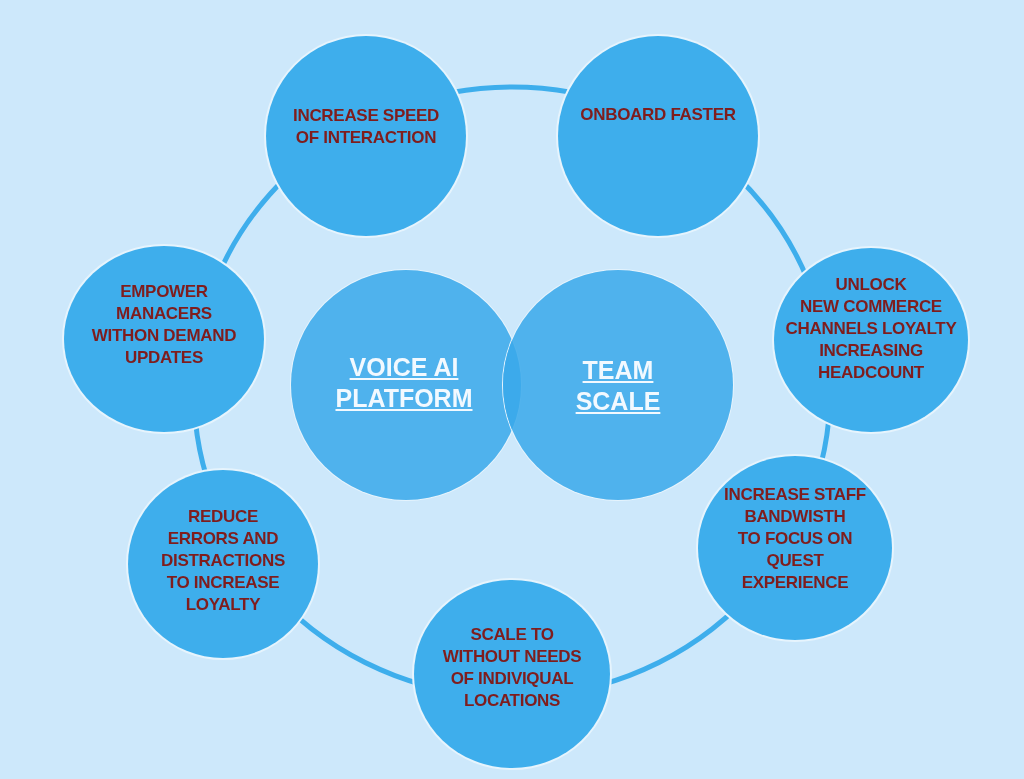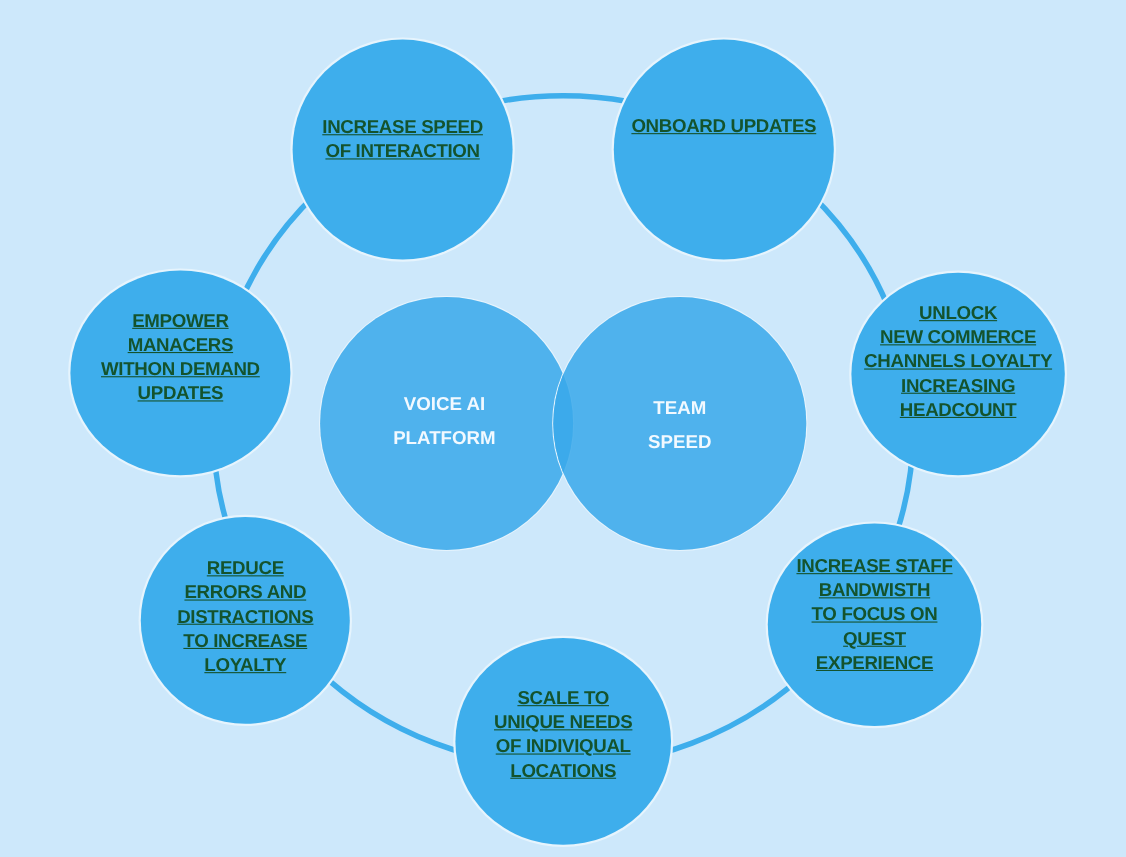--- a/index.html
+++ b/index.html
@@ -10,82 +10,82 @@
       font-family: "Liberation Sans", "DejaVu Sans", sans-serif;
     }
     #ring-svg { position: absolute; left: 0; top: 0; }
     .node {
       position: absolute;
       border-radius: 50%;
       background: #3eaeec;
       box-shadow: 0 0 0 2px #e6f4fd;
       display: flex; align-items: center; justify-content: center;
       text-align: center;
-      color: #14532d;
+      color: #7f1d1d;
       font-weight: bold;
       font-size: 17px;
       line-height: 22px;
       white-space: pre-line;
       letter-spacing: -0.3px;
-      text-decoration: underline;
     }
     .node span { display: block; padding: 0 10px; }
     .center {
       position: absolute;
       border-radius: 50%;
       background: rgba(56, 168, 234, 0.85);
       box-shadow: 0 0 0 1px #e6f4fd;
       display: flex; align-items: center; justify-content: center;
       text-align: center;
       color: #f2f9ff;
-      font-size: 17px;
+      font-size: 25px;
       line-height: 31px;
       font-weight: bold;
       white-space: pre-line;
+      text-decoration: underline;
     }
   </style>
 </head>
 <body>
 
 <svg id="ring-svg" width="1024" height="779">
   <ellipse cx="512" cy="392" rx="318" ry="305" fill="none" stroke="#3eaeec" stroke-width="5"></ellipse>
 </svg>
 
 <div class="center" style="left:291px; top:270px; width:230px; height:230px;">
   <span style="margin-left:-4px;margin-top:-4px;">VOICE AI
 PLATFORM</span>
 </div>
 <div class="center" style="left:503px; top:270px; width:230px; height:230px;">
   <span style="margin-top:2px;">TEAM
-SPEED</span>
+SCALE</span>
 </div>
 
 <div class="node" style="left:266px; top:36px; width:200px; height:200px;">
   <span style="margin-top:-18px;">INCREASE SPEED
 OF INTERACTION</span>
 </div>
 <div class="node" style="left:558px; top:36px; width:200px; height:200px;">
-  <span style="margin-top:-42px;">ONBOARD UPDATES</span>
+  <span style="margin-top:-42px;">ONBOARD FASTER</span>
 </div>
 <div class="node" style="left:774px; top:248px; width:194px; height:184px;">
   <span style="margin-top:-22px;">UNLOCK
 NEW COMMERCE
 CHANNELS LOYALTY
 INCREASING
 HEADCOUNT</span>
 </div>
-<div class="node" style="left:698px; top:476px; width:194px; height:184px;">
+<div class="node" style="left:698px; top:456px; width:194px; height:184px;">
   <span style="margin-top:-18px;">INCREASE STAFF
 BANDWISTH
 TO FOCUS ON QUEST
 EXPERIENCE</span>
 </div>
 <div class="node" style="left:414px; top:580px; width:196px; height:188px;">
   <span style="margin-top:-12px;">SCALE TO
-UNIQUE NEEDS
+WITHOUT NEEDS
 OF INDIVIQUAL
 LOCATIONS</span>
 </div>
 <div class="node" style="left:128px; top:470px; width:190px; height:188px;">
   <span style="margin-top:-6px;">REDUCE
 ERRORS AND
 DISTRACTIONS
 TO INCREASE
 LOYALTY</span>
 </div>

